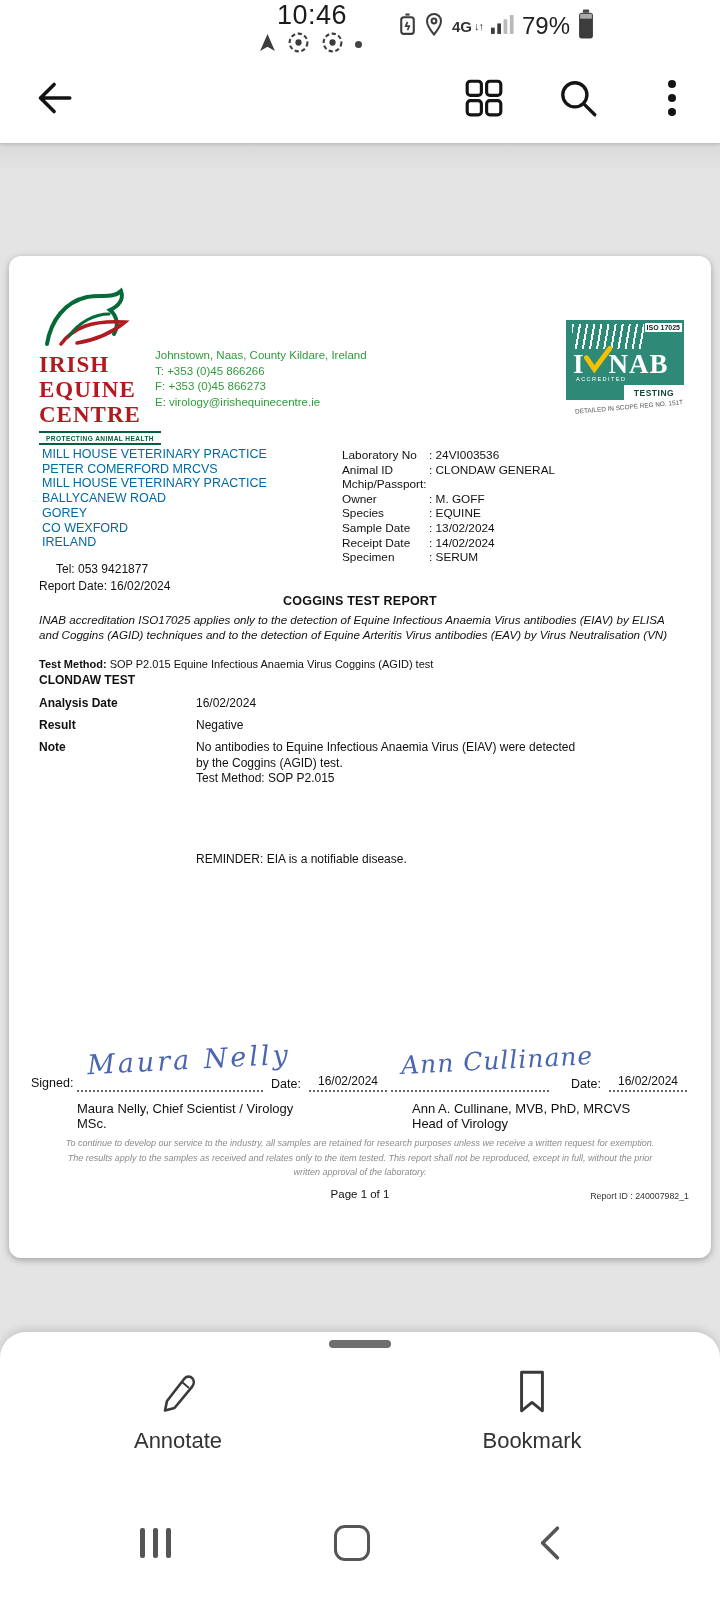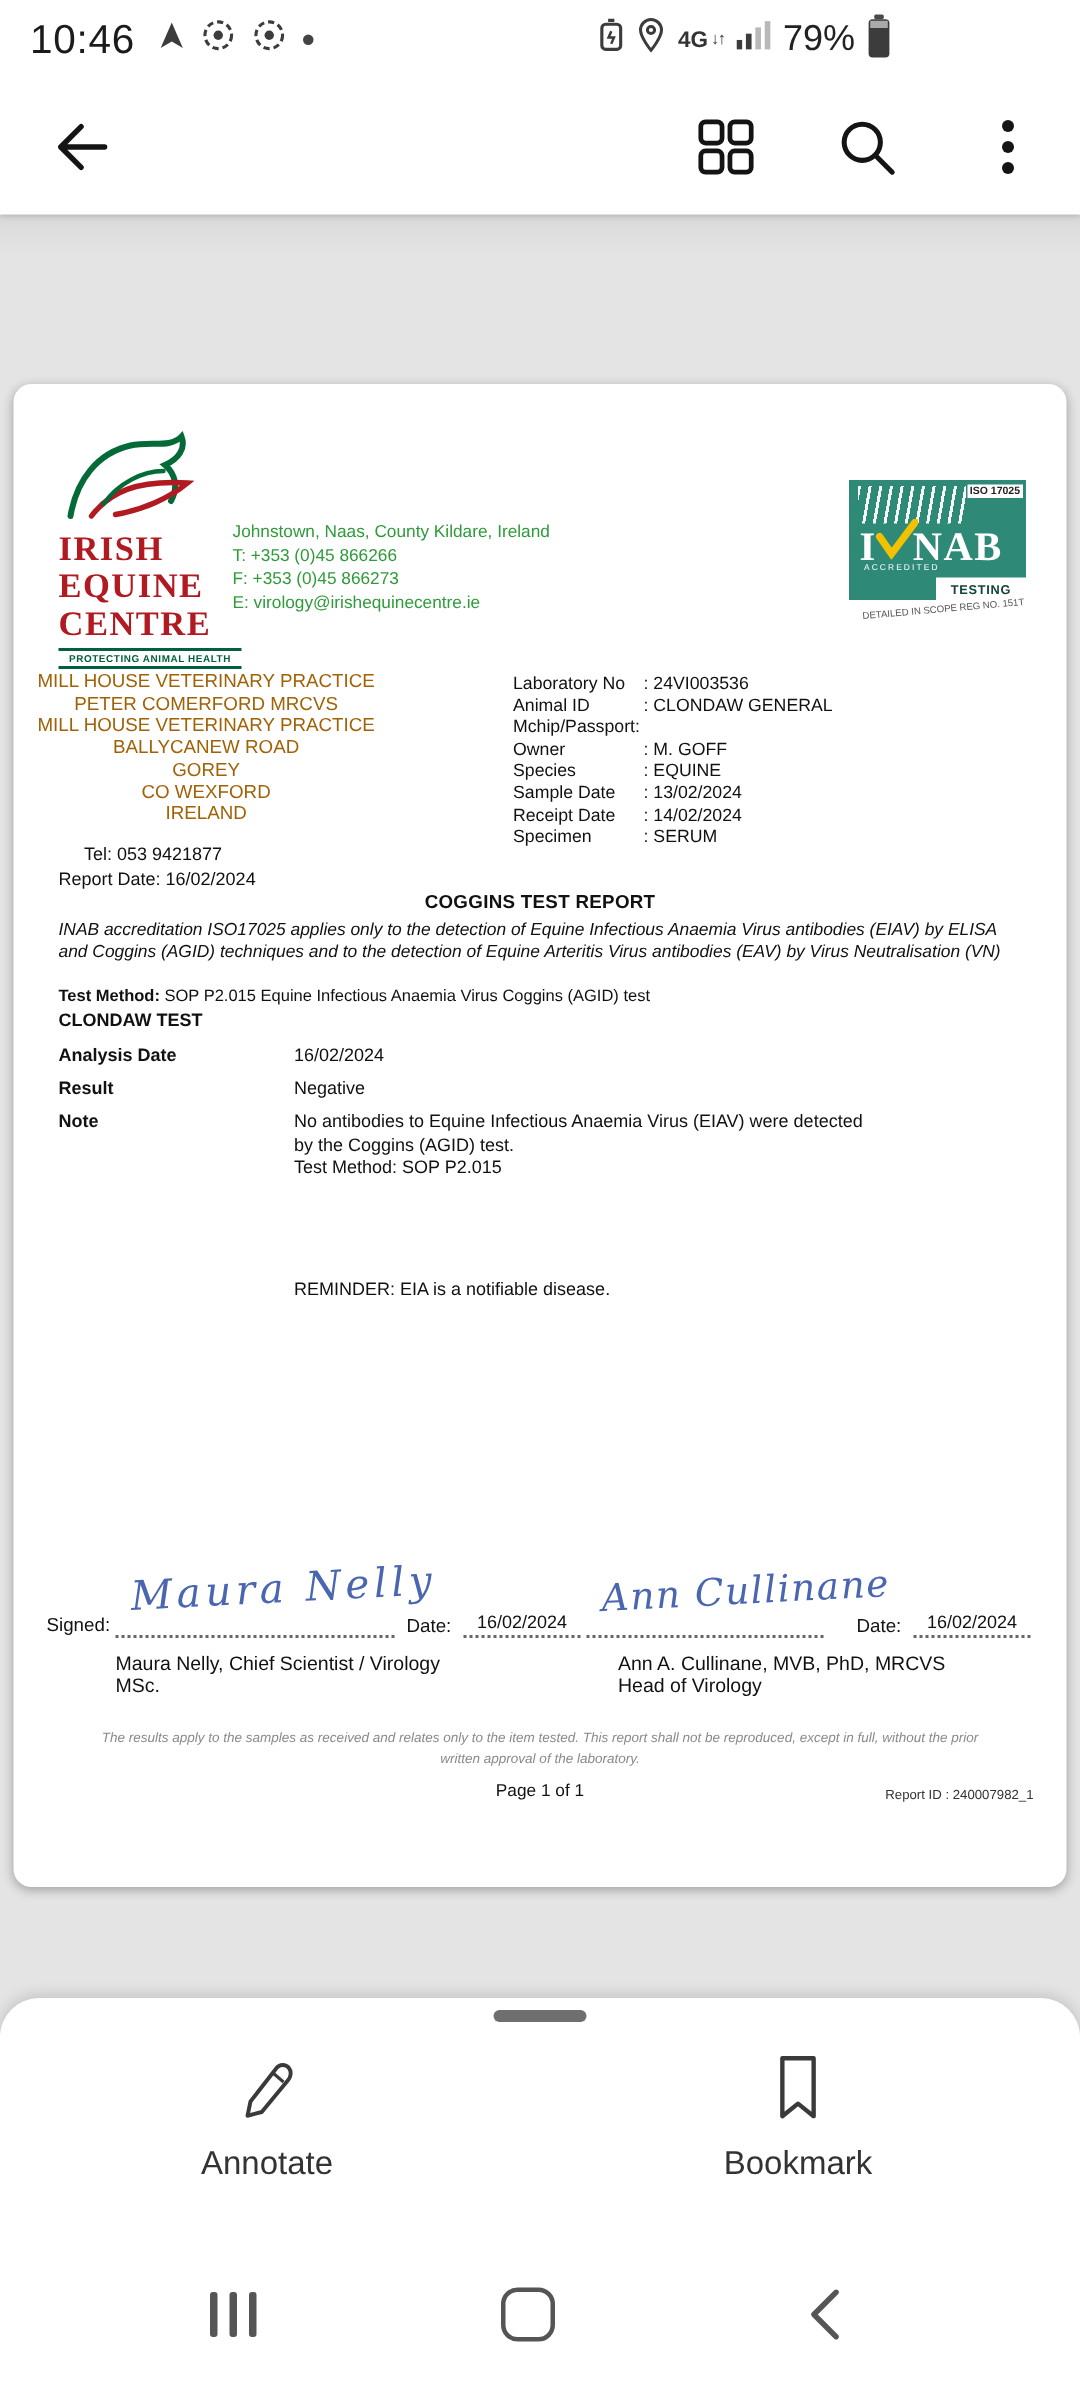--- a/index.html
+++ b/index.html
@@ -1,21 +1,21 @@
 <!DOCTYPE html>
 <html><head>
 <meta charset="utf-8">
 <style>
   * { margin:0; padding:0; box-sizing:border-box; }
   html,body { width:720px; height:1600px; }
   body { font-family:"Liberation Sans", sans-serif; background:#e4e4e4; position:relative; overflow:hidden; }
 
   
   .app-header { position:absolute; left:0; top:0; width:720px; height:143px; background:#fff; box-shadow:0 1px 4px rgba(0,0,0,.18); z-index:5; }
-  .status-bar { position:absolute; left:0; top:0; width:604px; height:52px; display:flex; align-items:center; }
+  .status-bar { position:absolute; left:0; top:0; width:604px; height:52px; display:flex; align-items:center;flex-direction:column; }
   .status-time { font-size:27px; color:#1b1b1b; margin-left:20px; letter-spacing:.5px; }
   .status-left-icons { display:flex; align-items:center; gap:11px; margin-left:16px; }
   .status-dot { width:7px; height:7px; border-radius:50%; background:#444; }
   .status-right { position:absolute; right:10px; top:0; height:52px; display:flex; align-items:center; gap:8px; }
   .net-label { font-size:15px; color:#333; font-weight:bold; line-height:1; }
   .net-arrows { font-size:11px; color:#333; letter-spacing:-1px; }
   .batt-pct { font-size:24px; color:#222; }
 
   .toolbar { position:absolute; left:0; top:52px; width:720px; height:91px; }
   .tb-back { position:absolute; left:28px; top:22px; width:48px; height:48px; display:flex; align-items:center; justify-content:center; }
@@ -37,21 +37,21 @@
   
   .inab { position:absolute; left:557px; top:64px; width:118px; height:80px; background:#2e8a77; }
   .inab-fringe { position:absolute; left:6px; top:4px; width:72px; height:25px;
      background:repeating-linear-gradient(100deg, #ffffff 0 2px, rgba(255,255,255,0) 2px 7px); opacity:.95; }
   .inab-iso { position:absolute; right:2px; top:3px; background:#fff; color:#222; font-size:7px; font-weight:bold; padding:1px 2px; }
   .inab-name { position:absolute; left:7px; top:26px; display:flex; align-items:flex-end; color:#fff; font-size:27px; font-weight:bold; font-family:"Liberation Serif", serif; letter-spacing:1px; line-height:1; }
   .inab-accredited { position:absolute; left:10px; top:56px; color:#fff; font-size:5.6px; letter-spacing:1.4px; }
   .inab-testing { position:absolute; right:0; bottom:0; width:60px; height:15px; background:#fff; color:#14443a; font-size:8.5px; font-weight:bold; display:flex; align-items:center; justify-content:center; letter-spacing:.5px; }
   .inab-scope { position:absolute; left:545px; top:147px; width:150px; font-size:6.4px; color:#555; transform:rotate(-5deg); text-align:center; }
 
-  .addr { position:absolute; left:16px; top:191px; font-size:12.5px; line-height:14.7px; color:#a16207;text-align:center; }
+  .addr { position:absolute; left:33px; top:191px; font-size:12.5px; line-height:14.7px; color:#0369a1; }
 
   .info { position:absolute; left:310px; top:192px; font-size:11.8px; line-height:14.6px; }
   .info-row { display:flex; }
   .info-label { width:110px; font-weight:normal;padding-left:23px; }
   .info-value { white-space:nowrap; }
 
   .tel-line { position:absolute; left:47px; top:306px; font-size:12px; }
   .rep-date { position:absolute; left:30px; top:323px; font-size:12px; }
 
   .doc-title { position:absolute; left:0; top:338px; width:100%; text-align:center; font-size:12.5px; font-weight:bold; letter-spacing:.2px; }
@@ -319,20 +319,21 @@
 
     <div class="sig-name" style="left:68px; top:845px;">
       <div>Maura Nelly, Chief Scientist / Virology</div>
       <div>MSc.</div>
     </div>
     <div class="sig-name" style="left:403px; top:845px;">
       <div>Ann A. Cullinane, MVB, PhD, MRCVS</div>
       <div>Head of Virology</div>
     </div>
 
+    <div class="disclaimer" style="top:880px;">To continue to develop our service to the industry, all samples are retained for research purposes unless we receive a written request for exemption.</div>
     <div class="disclaimer" style="top:895px;">The results apply to the samples as received and relates only to the item tested. This report shall not be reproduced, except in full, without the prior</div>
     <div class="disclaimer" style="top:909px;">written approval of the laboratory.</div>
 
     <div class="page-num">Page 1 of 1</div>
     <div class="report-id">Report ID : 240007982_1</div>
   </div>
 </div>
 
 <div class="sheet">
   <div class="sheet-handle"></div>

